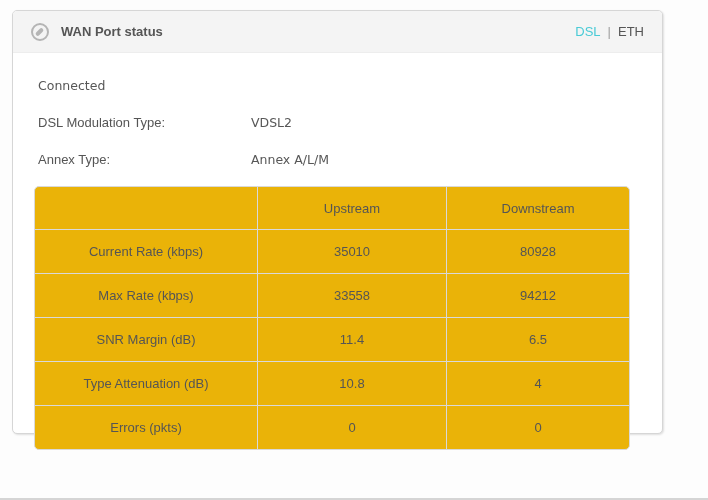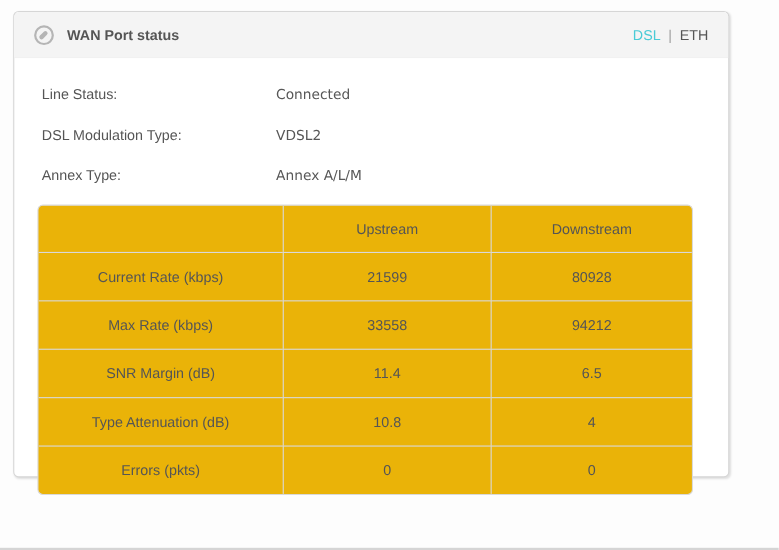--- a/index.html
+++ b/index.html
@@ -121,21 +121,20 @@
     <span class="tabs">
       <span class="tab tab-active">DSL</span>
       <span class="tab-sep">|</span>
       <span class="tab tab-inactive">ETH</span>
     </span>
   </div>
 
   <div class="panel-body">
 
     <div class="info-row">
-      <span class="info-label">Line Status:</span>
       <span class="info-value">Connected</span>
     </div>
     <div class="info-row">
       <span class="info-label">DSL Modulation Type:</span>
       <span class="info-value">VDSL2</span>
     </div>
     <div class="info-row">
       <span class="info-label">Annex Type:</span>
       <span class="info-value">Annex A/L/M</span>
     </div>
@@ -150,21 +149,21 @@
         <thead>
           <tr>
             <th></th>
             <th>Upstream</th>
             <th>Downstream</th>
           </tr>
         </thead>
         <tbody>
           <tr>
             <td>Current Rate (kbps)</td>
-            <td>21599</td>
+            <td>35010</td>
             <td>80928</td>
           </tr>
           <tr>
             <td>Max Rate (kbps)</td>
             <td>33558</td>
             <td>94212</td>
           </tr>
           <tr>
             <td>SNR Margin (dB)</td>
             <td>11.4</td>

